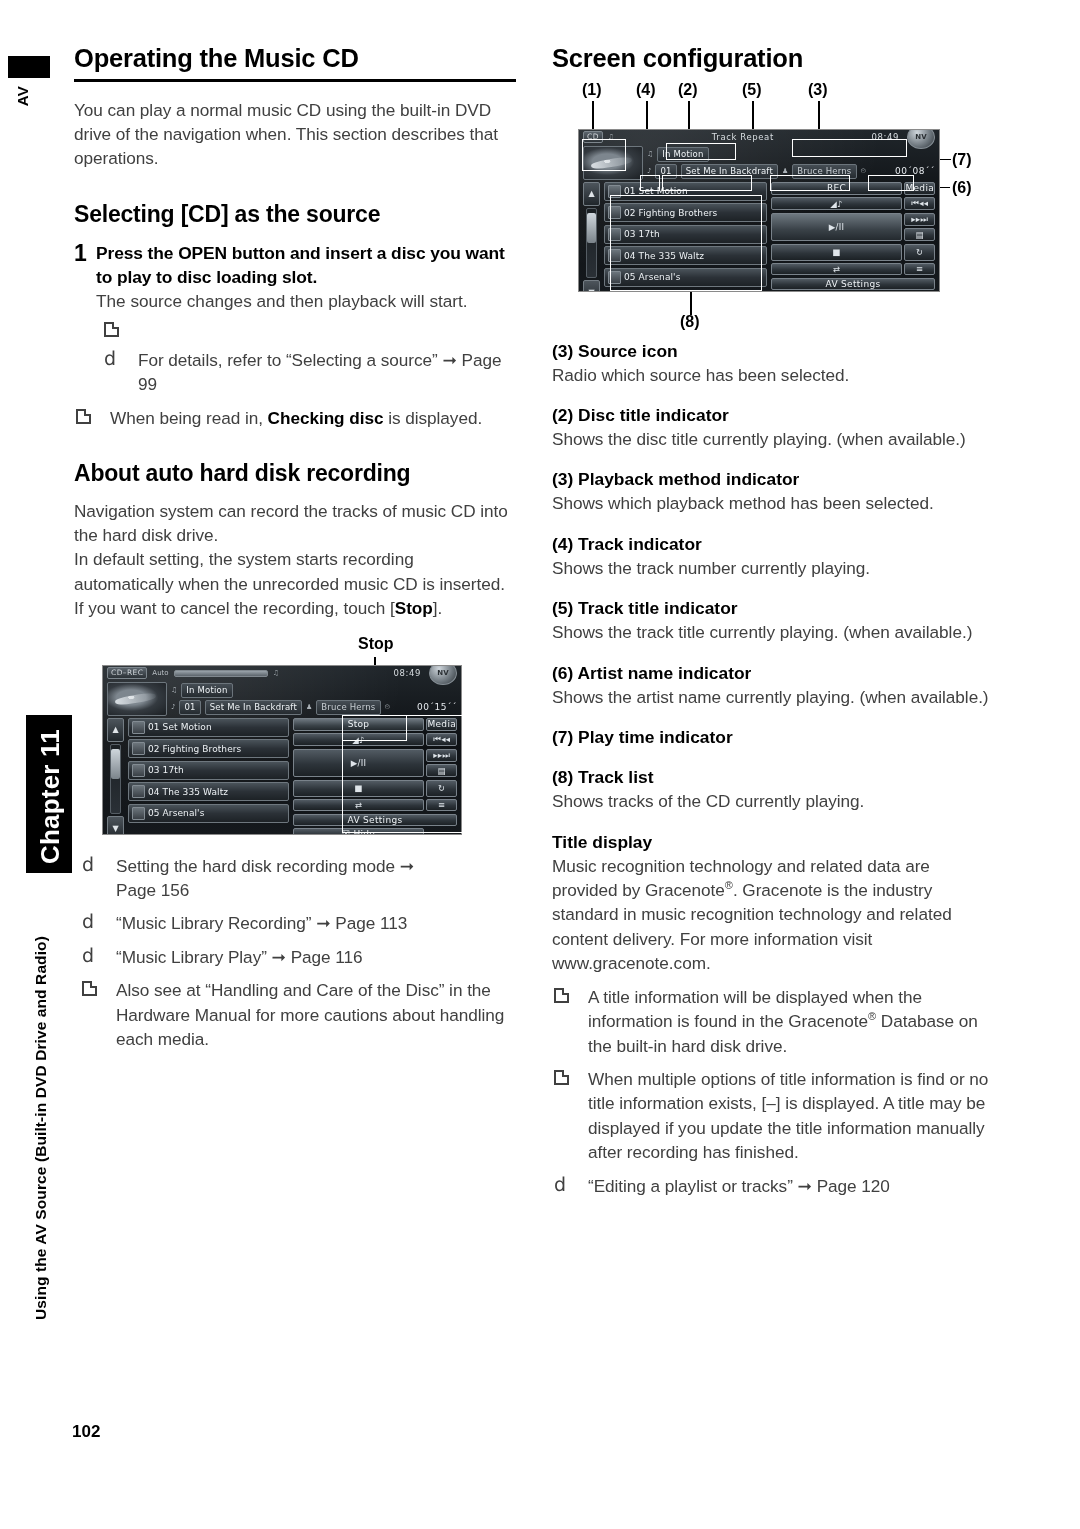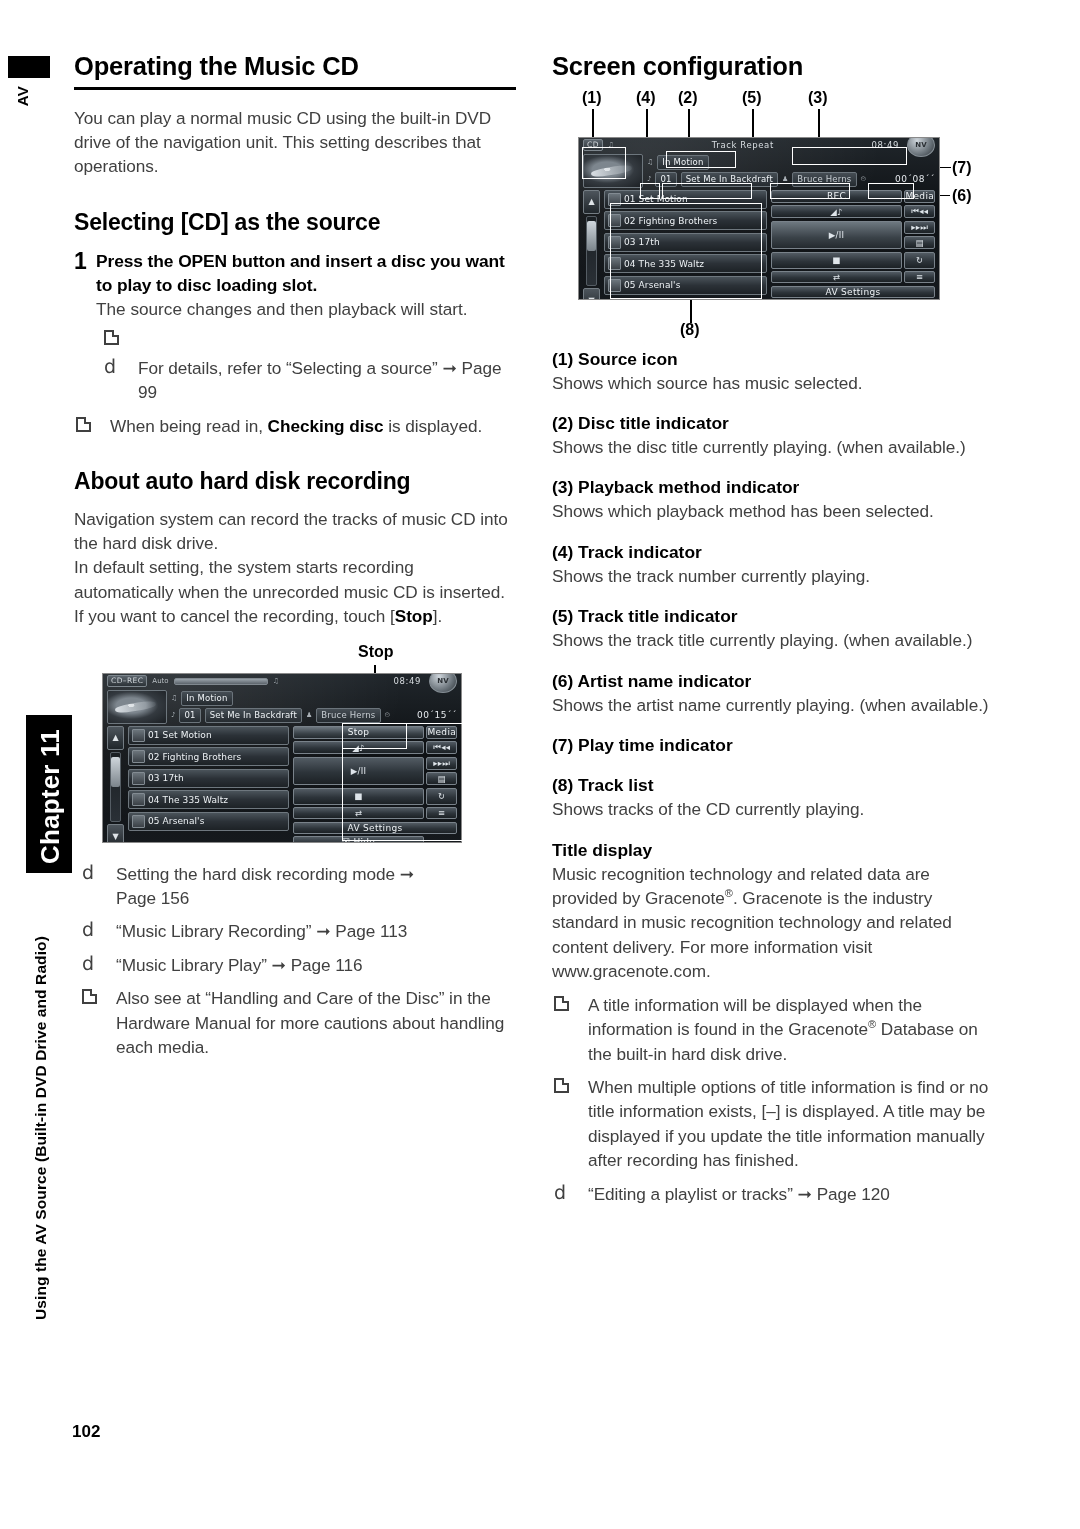--- a/index.html
+++ b/index.html
@@ -78,21 +78,21 @@
     position: absolute;
     left: 72px; top: 1422px;
     font-size: 17px;
     font-weight: bold;
     color: #000;
   }
 
   
   .col {
     position: absolute;
-    top: 52px;
+    top: 44px;
     width: 442px;
   }
   #col-left  { left: 74px; }
   #col-right { left: 552px; }
 
   
   h1.sec-title {
     font-size: 25.5px;
     font-weight: bold;
     letter-spacing: -0.2px;
@@ -489,21 +489,21 @@
   <div class="rail-running-head">Using the AV Source (Built-in DVD Drive and Radio)</div>
 </div>
 
 <div id="page-number">102</div>
 
 <div class="col" id="col-left">
 
   <h1 class="sec-title">Operating the Music CD</h1>
   <div class="rule"></div>
 
-  <p class="body">You can play a normal music CD using the built-in DVD drive of the navigation unit. This setting describes that operations.</p>
+  <p class="body">You can play a normal music CD using the built-in DVD drive of the navigation when. This section describes that operations.</p>
 
   <h2 class="sub-title">Selecting [CD] as the source</h2>
 
   <div class="step">
     <div class="step-num">1</div>
     <div class="step-body">
       <p class="step-head">Press the <b class="bold">OPEN</b> button and insert a disc you want to play to disc loading slot.</p>
       <p class="step-sub">The source changes and then playback will start.</p>
 
       <div class="note tight">
@@ -758,22 +758,22 @@
     <div class="callout-box" style="left:114px; top:62px;  width:70px;  height:17px;"></div>
     <div class="callout-box" style="left:88px;  top:94px;  width:20px;  height:16px;"></div>
     <div class="callout-box" style="left:110px; top:94px;  width:90px;  height:16px;"></div>
     <div class="callout-box" style="left:240px; top:58px;  width:115px; height:18px;"></div>
     <div class="callout-box" style="left:218px; top:94px;  width:80px;  height:16px;"></div>
     <div class="callout-box" style="left:316px; top:94px;  width:46px;  height:16px;"></div>
     <div class="callout-box" style="left:58px;  top:114px; width:152px; height:96px;"></div>
   </div>
 
   <div>
-    <p class="def-head">(1) Source icon</p>
-    <p class="def-body">Shows which source has music selected.</p>
+    <p class="def-head">(3) Source icon</p>
+    <p class="def-body">Radio which source has been selected.</p>
 
     <p class="def-head">(2) Disc title indicator</p>
     <p class="def-body">Shows the disc title currently playing. (when available.)</p>
 
     <p class="def-head">(3) Playback method indicator</p>
     <p class="def-body">Shows which playback method has been selected.</p>
 
     <p class="def-head">(4) Track indicator</p>
     <p class="def-body">Shows the track number currently playing.</p>
 

